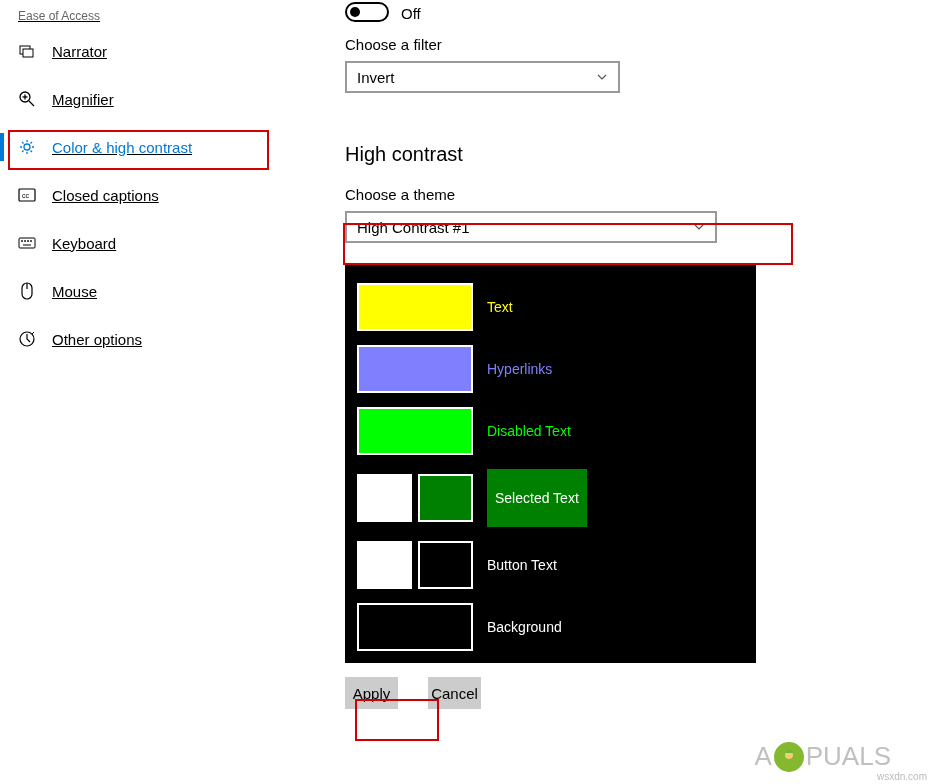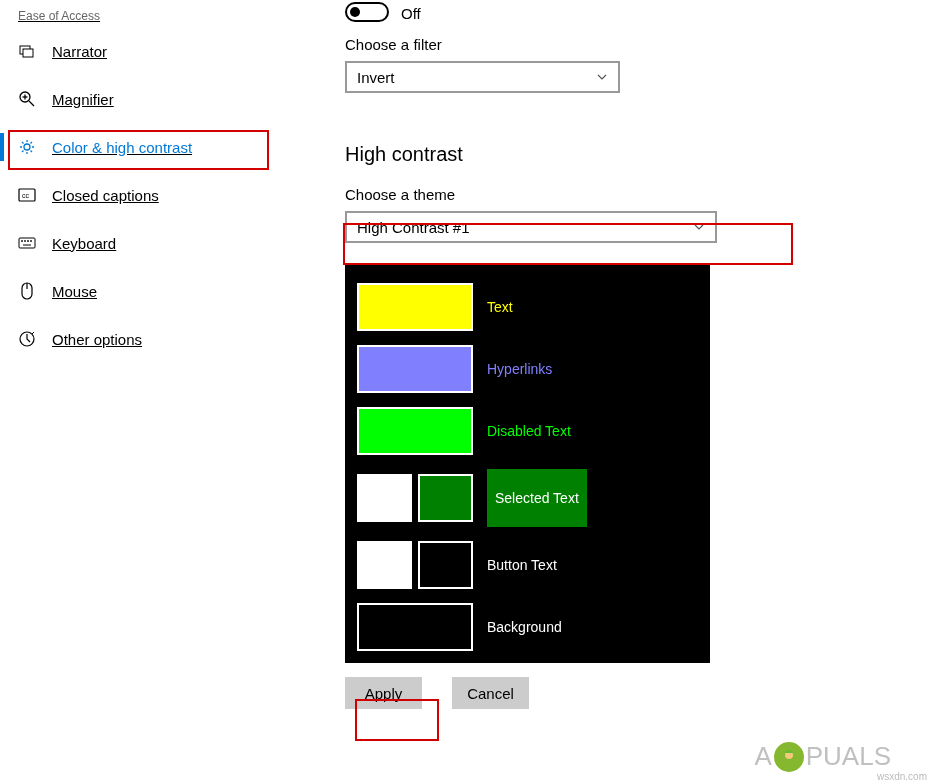--- a/index.html
+++ b/index.html
@@ -135,21 +135,21 @@
       margin-top: 50px;
       margin-bottom: 20px;
     }
     .highlight-dropdown {
       left: 343px;
       top: 223px;
       width: 450px;
       height: 42px;
     }
     .preview-panel {
-      width: 365px;
+      width: 411px;
       background: #000;
       margin-top: 22px;
       padding: 18px 12px 12px;
     }
     .swatch-row {
       display: flex;
       align-items: center;
       margin-bottom: 14px;
     }
     .swatch {
@@ -170,21 +170,21 @@
     .selected-text-label {
       background: #008000;
       color: #fff;
       padding: 21px 8px;
     }
     .btn-row {
       display: flex;
       margin-top: 14px;
     }
     .btn {
-      width: 77px;
+      width: 53px;
       height: 32px;
       border: none;
       background: #ccc;
       font-size: 15px;
       cursor: pointer;
       margin-right: 30px;
     }
     .highlight-apply {
       left: 355px;
       top: 699px;

